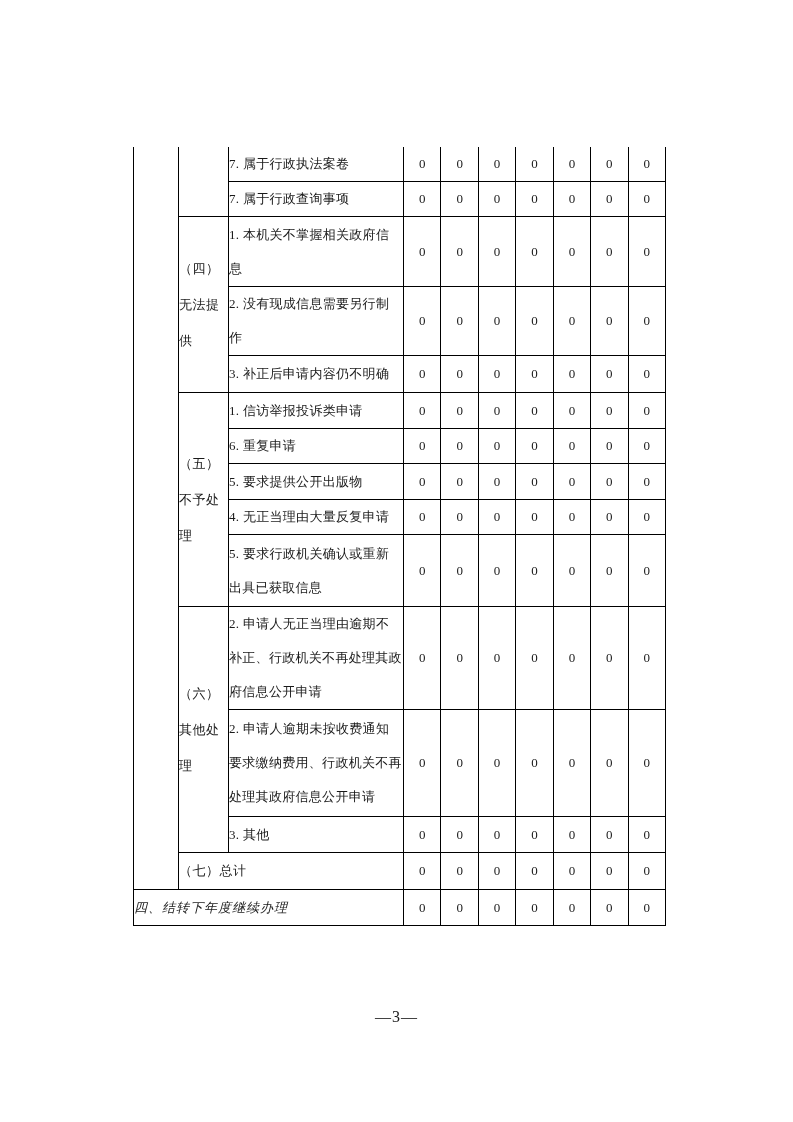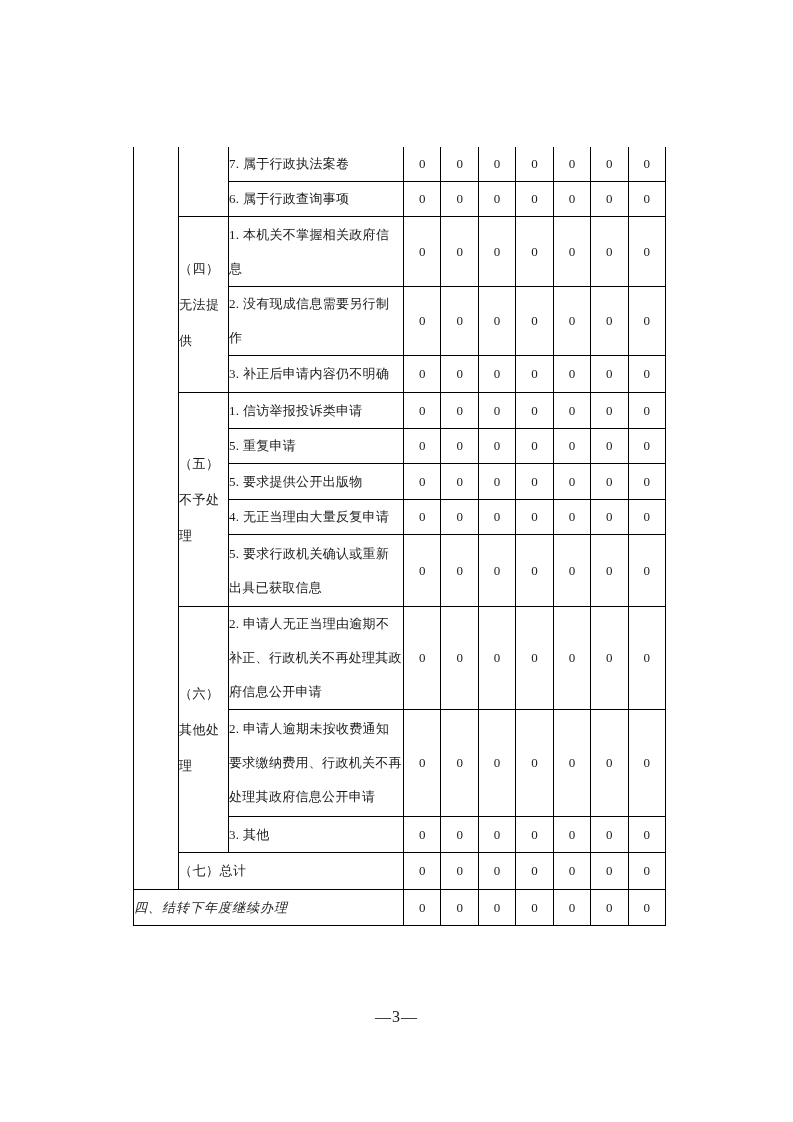--- a/index.html
+++ b/index.html
@@ -106,21 +106,21 @@
         <td class="item">7. 属于行政执法案卷</td>
       <td class="val">0</td>
           <td class="val">0</td>
           <td class="val">0</td>
           <td class="val">0</td>
           <td class="val">0</td>
           <td class="val">0</td>
           <td class="val">0</td>
         </tr>
       <tr style="height:34px">
-        <td class="item">6. 属于行政查询事项</td>
+        <td class="item">7. 属于行政查询事项</td>
       <td class="val">0</td>
           <td class="val">0</td>
           <td class="val">0</td>
           <td class="val">0</td>
           <td class="val">0</td>
           <td class="val">0</td>
           <td class="val">0</td>
         </tr>
 
       <tr style="height:70px">
@@ -166,21 +166,21 @@
         <td class="item">1. 信访举报投诉类申请</td>
       <td class="val">0</td>
           <td class="val">0</td>
           <td class="val">0</td>
           <td class="val">0</td>
           <td class="val">0</td>
           <td class="val">0</td>
           <td class="val">0</td>
         </tr>
       <tr style="height:34px">
-        <td class="item">5. 重复申请</td>
+        <td class="item">6. 重复申请</td>
       <td class="val">0</td>
           <td class="val">0</td>
           <td class="val">0</td>
           <td class="val">0</td>
           <td class="val">0</td>
           <td class="val">0</td>
           <td class="val">0</td>
         </tr>
       <tr style="height:36px">
         <td class="item">5. 要求提供公开出版物</td>

